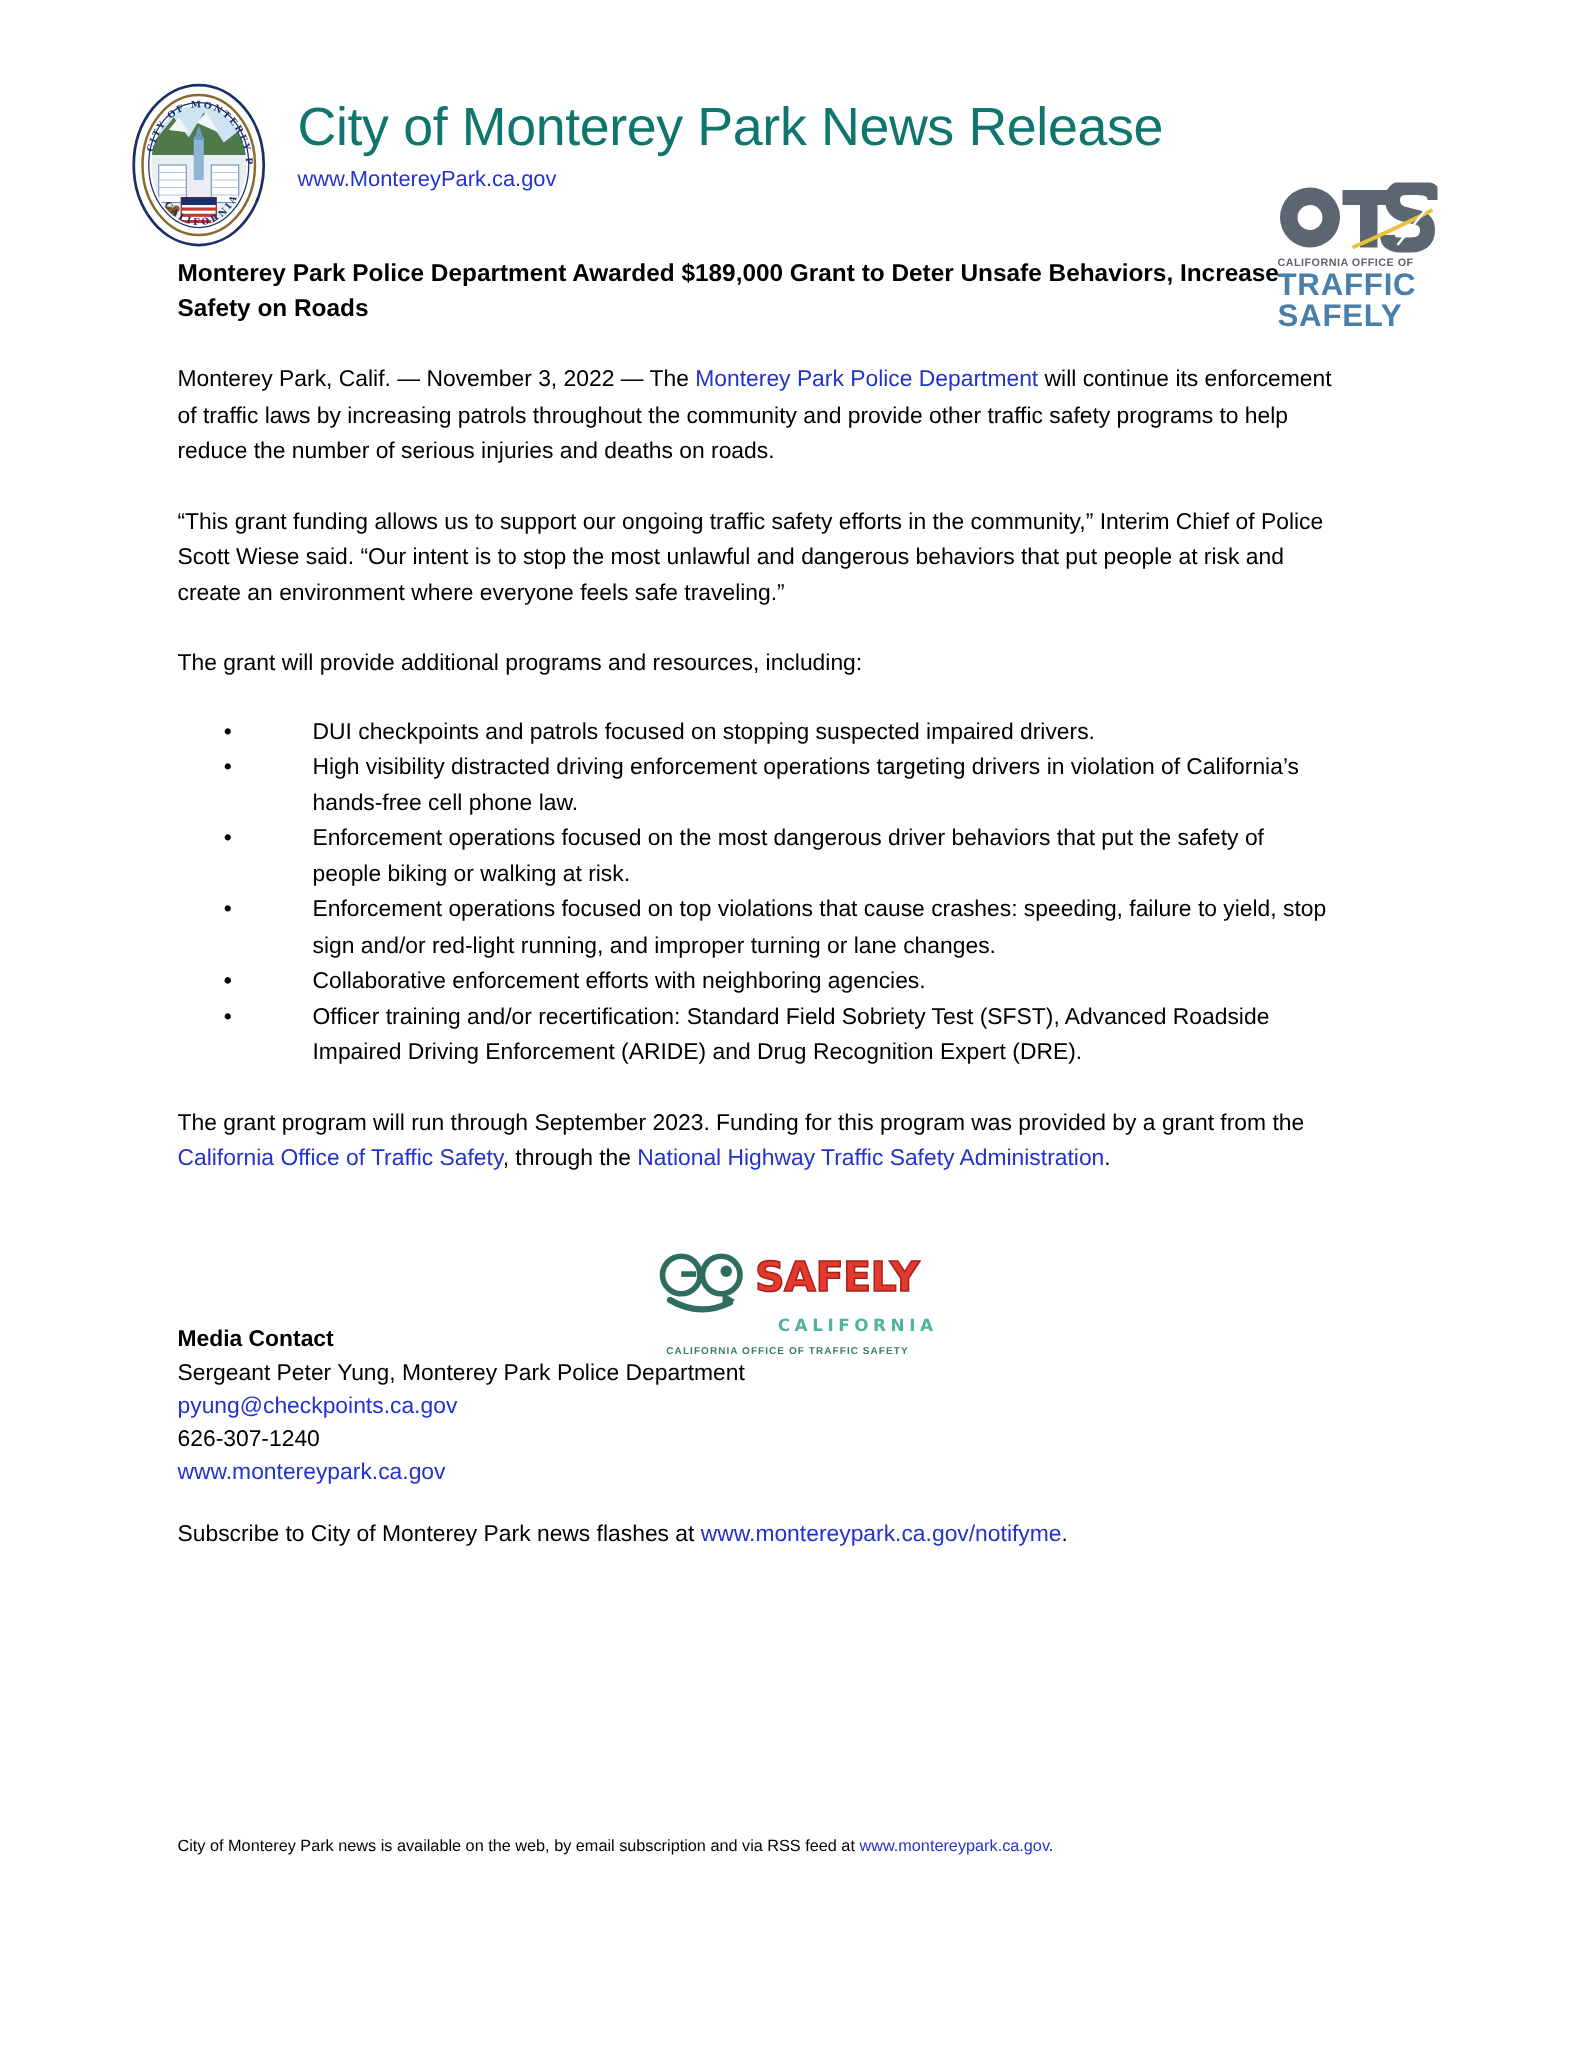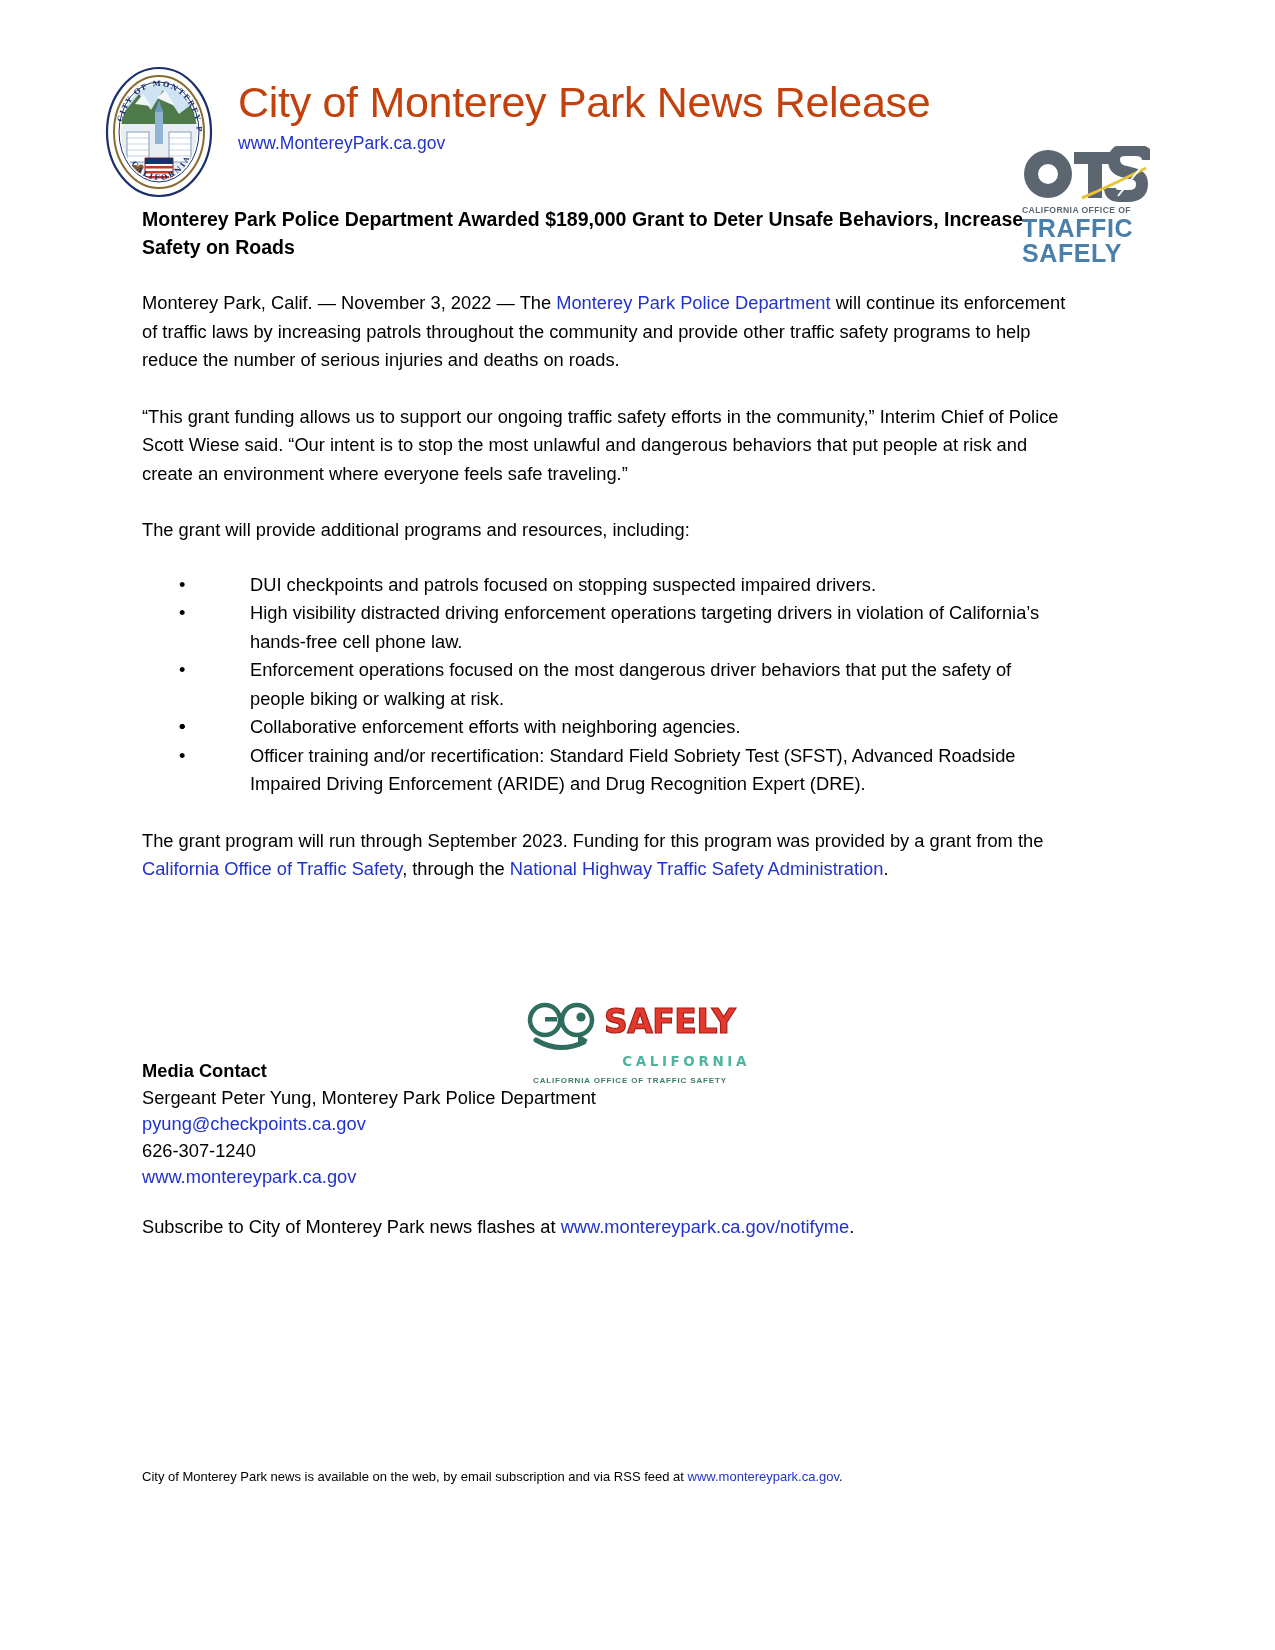--- a/index.html
+++ b/index.html
@@ -43,21 +43,21 @@
     position: absolute;
     left: 238px;
     top: 18px;
     width: 740px;
   }
   .header-title {
     font-size: 43px;
     font-weight: 400;
     line-height: 52px;
     letter-spacing: -0.3px;
-    color: #c2410c;
+    color: #0f766e;
     white-space: nowrap;
   }
   .header-url {
     margin-top: 4px;
     font-size: 17.5px;
     color: #2233cc;
     line-height: 22px;
   }
 
   
@@ -298,21 +298,21 @@
     <p class="para"><span>Monterey Park, Calif. — November 3, 2022 — The </span><a class="lnk" href="#">Monterey Park Police Department</a><span> will continue its enforcement of traffic laws by increasing patrols throughout the community and provide other traffic safety programs to help reduce the number of serious injuries and deaths on roads.</span></p>
 
     <p class="para">“This grant funding allows us to support our ongoing traffic safety efforts in the community,” Interim Chief of Police Scott Wiese said. “Our intent is to stop the most unlawful and dangerous behaviors that put people at risk and create an environment where everyone feels safe traveling.”</p>
 
     <p class="para">The grant will provide additional programs and resources, including:</p>
 
     <ul class="bullets">
       <li><span class="dot">•</span><span>DUI checkpoints and patrols focused on stopping suspected impaired drivers.</span></li>
       <li><span class="dot">•</span><span>High visibility distracted driving enforcement operations targeting drivers in violation of California’s hands-free cell phone law.</span></li>
       <li><span class="dot">•</span><span>Enforcement operations focused on the most dangerous driver behaviors that put the safety of people biking or walking at risk.</span></li>
-      <li><span class="dot">•</span></li>
+      <li><span class="dot">•</span><span>Enforcement operations focused on top violations that cause crashes: speeding, failure to yield, stop sign and/or red-light running, and improper turning or lane changes.</span></li>
       <li><span class="dot">•</span></li>
       <li><span class="dot">•</span><span>Collaborative enforcement efforts with neighboring agencies.</span></li>
       <li><span class="dot">•</span><span>Officer training and/or recertification: Standard Field Sobriety Test (SFST), Advanced Roadside Impaired Driving Enforcement (ARIDE) and Drug Recognition Expert (DRE).</span></li>
     </ul>
 
     <p class="para"><span>The grant program will run through September 2023. Funding for this program was provided by a grant from the </span><a class="lnk" href="#">California Office of Traffic Safety</a><span>, through the </span><a class="lnk" href="#">National Highway Traffic Safety Administration</a><span>.</span></p>
   </div>
 
   <div class="gosafely">
     <svg class="gosafely-main" viewBox="0 0 230 52" xmlns="http://www.w3.org/2000/svg">

